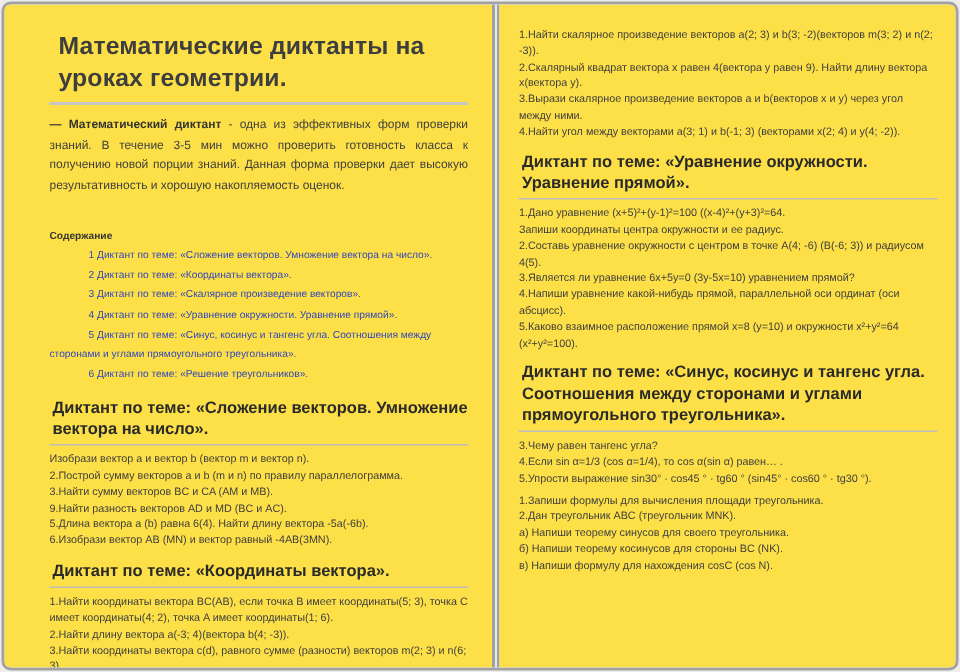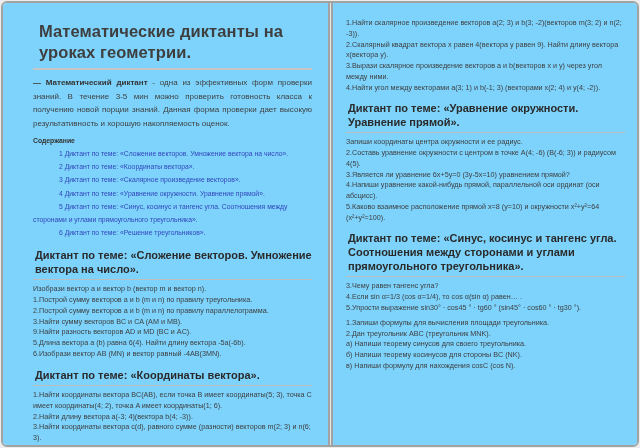--- a/index.html
+++ b/index.html
@@ -12,35 +12,35 @@
   .frame{
     position:absolute;left:1px;top:1px;
     width:638px;height:446px;
     box-sizing:border-box;
     background:#ffffff;
     border:2px solid #a2a2a2;
     border-radius:6px;
     display:flex;
     overflow:hidden;
   }
-  .page{flex:1 1 0;box-sizing:border-box;overflow:hidden;background:#7dd3fc;}
+  .page{flex:1 1 0;box-sizing:border-box;overflow:hidden;background:#fde047;}
   .page1{padding:16px 16px 0 30px;}
   .page2{padding:15px 12px 0 13px;}
   .divider{
     flex:0 0 5px;
     background:linear-gradient(to right,#a2a2a2 0 2px,#e8e8e8 2px 3px,#a2a2a2 3px 5px);
   }
   .doc-title{
     font-size:16.5px;font-weight:bold;color:#3e3e3e;
     line-height:1.3;margin:2px 0 4px 6px;letter-spacing:.1px;
   }
   .title-rule{border:0;border-top:2px solid #c6c6c6;margin:0 0 6px 0;}
   .intro{
     font-size:8px;color:#3f3f3f;line-height:1.72;
-    text-align:justify;margin:0 0 6px 0;
+    text-align:justify;margin:0 0 23px 0;
   }
   .intro b{color:#333;}
   .toc-heading{font-size:6.8px;font-weight:bold;color:#333;margin:2px 0 3px 0;}
   .toc{margin:0 0 6px 0;}
   .toc-item{
     font-size:6.8px;line-height:1.95;color:#3246bb;
     margin:0;text-indent:26px;cursor:pointer;
   }
   .sec-heading{
     font-size:11px;font-weight:bold;color:#2a2a2a;
@@ -73,21 +73,20 @@
       <p class="toc-item">2 Диктант по теме: «Координаты вектора».</p>
       <p class="toc-item">3 Диктант по теме: «Скалярное произведение векторов».</p>
       <p class="toc-item">4 Диктант по теме: «Уравнение окружности. Уравнение прямой».</p>
       <p class="toc-item">5 Диктант по теме: «Синус, косинус и тангенс угла. Соотношения между сторонами и углами прямоугольного треугольника».</p>
       <p class="toc-item">6 Диктант по теме: «Решение треугольников».</p>
     </div>
 
     <h2 class="sec-heading">Диктант по теме: «Сложение векторов. Умножение вектора на число».</h2>
     <div class="sec-body">
       <p class="body-line">Изобрази вектор a и вектор b (вектор m и вектор n).</p>
-      <p class="body-line">1.Построй сумму векторов a и b (m и n) по правилу  треугольника.</p>
       <p class="body-line">2.Построй сумму векторов a и b (m и n) по правилу  параллелограмма.</p>
       <p class="body-line">3.Найти сумму  векторов  BC и CA (AM и MB).</p>
       <p class="body-line">9.Найти разность  векторов  AD и MD (BC  и  AC).</p>
       <p class="body-line">5.Длина вектора  a (b) равна 6(4). Найти длину  вектора  -5a(-6b).</p>
       <p class="body-line">6.Изобрази вектор  AB (MN) и вектор  равный -4AB(3MN).</p>
     </div>
 
     <h2 class="sec-heading">Диктант по теме: «Координаты вектора».</h2>
     <div class="sec-body">
       <p class="body-line">1.Найти координаты  вектора  BC(AB),  если точка B имеет  координаты(5;  3), точка C  имеет  координаты(4;  2), точка A  имеет  координаты(1;  6).</p>
@@ -104,20 +103,21 @@
 
     <div class="lead">
       <p class="body-line">1.Найти скалярное  произведение  векторов  a(2;  3)  и b(3;  -2)(векторов  m(3;  2)  и n(2;  -3)).</p>
       <p class="body-line">2.Скалярный квадрат  вектора x  равен  4(вектора  y  равен  9).  Найти  длину вектора  x(вектора  y).</p>
       <p class="body-line">3.Вырази скалярное  произведение  векторов  a  и  b(векторов  x и  y)  через  угол между  ними.</p>
       <p class="body-line">4.Найти угол  между  векторами  a(3;  1)  и b(-1;  3)  (векторами  x(2;  4)  и y(4;  -2)).</p>
     </div>
 
     <h2 class="sec-heading">Диктант по теме: «Уравнение окружности. Уравнение прямой».</h2>
     <div class="sec-body">
+      <p class="body-line">1.Дано  уравнение    (x+5)²+(y-1)²=100   ((x-4)²+(y+3)²=64.</p>
       <p class="body-line">Запиши  координаты  центра  окружности  и  ее  радиус.</p>
       <p class="body-line">2.Составь  уравнение  окружности  с  центром   в точке  A(4;  -6)  (B(-6;   3))  и радиусом  4(5).</p>
       <p class="body-line">3.Является  ли  уравнение   6x+5y=0   (3y-5x=10)  уравнением   прямой?</p>
       <p class="body-line">4.Напиши  уравнение  какой-нибудь   прямой,  параллельной   оси ординат   (оси абсцисс).</p>
       <p class="body-line">5.Каково  взаимное  расположение   прямой  x=8  (y=10)  и  окружности   x²+y²=64 (x²+y²=100).</p>
     </div>
 
     <h2 class="sec-heading">Диктант по теме: «Синус, косинус и тангенс угла. Соотношения между сторонами и углами прямоугольного треугольника».</h2>
     <div class="sec-body">
       <p class="body-line">3.Чему  равен  тангенс   угла?</p>

